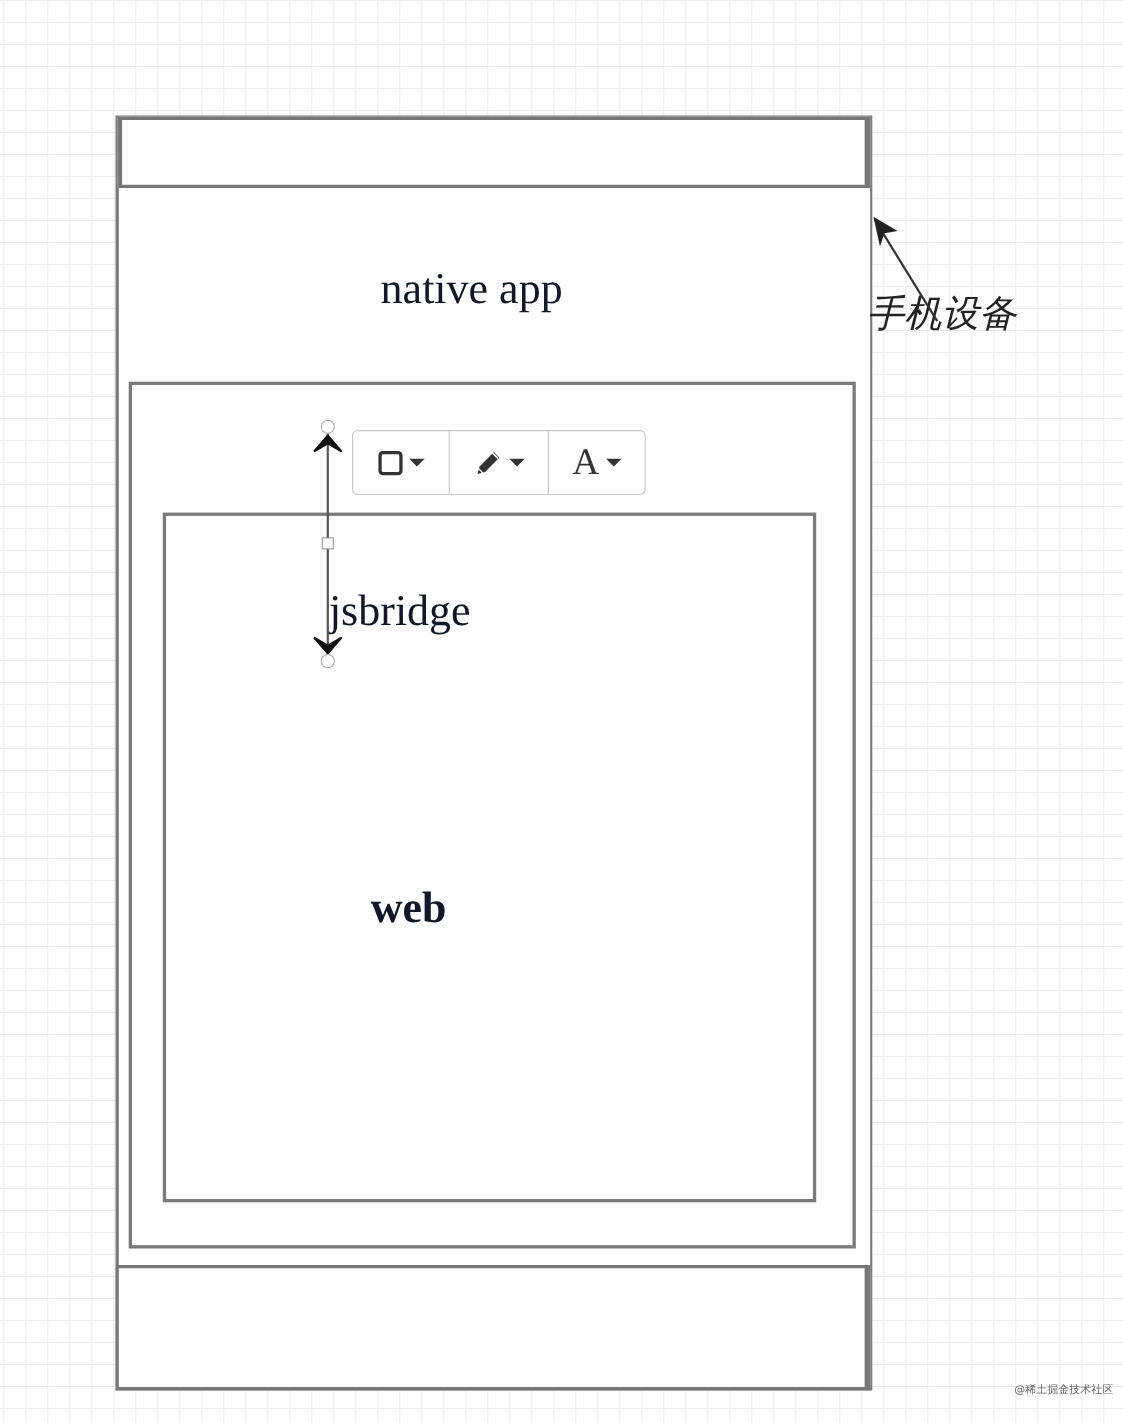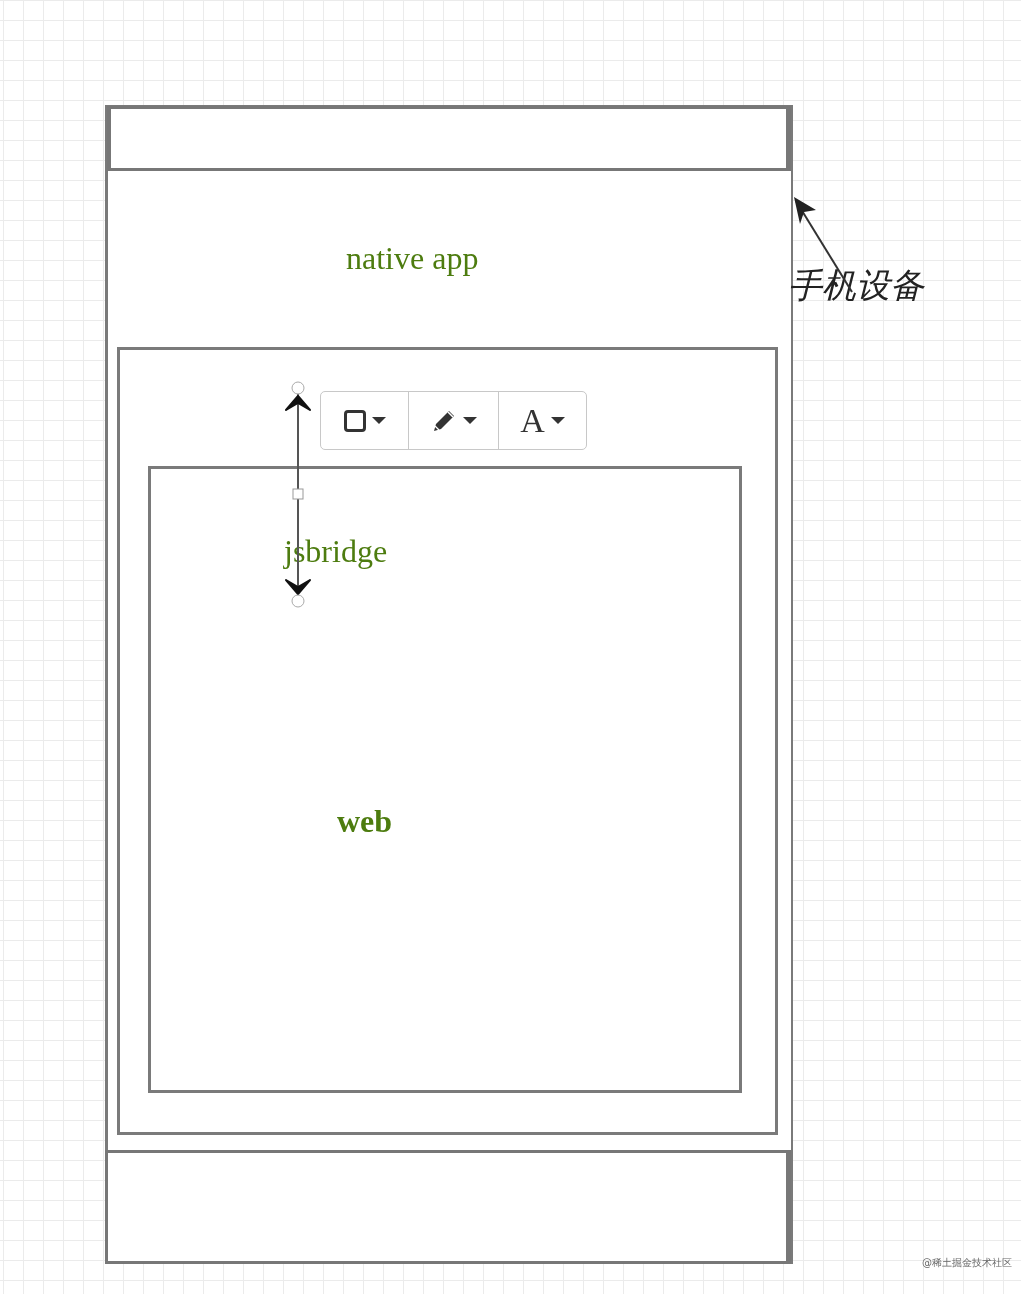--- a/index.html
+++ b/index.html
@@ -12,21 +12,21 @@
     background-size:20px 20px;
     background-position:3px 0;
     font-family:"Liberation Serif", "DejaVu Serif", serif;
   }
   .abs { position:absolute; box-sizing:border-box; }
   .phone { left:105px; top:105px; width:688px; height:1159px; border:3px solid #7a7a7a; border-right-width:2px; background:#fff; }
   .topbar { left:107px; top:106px; width:684px; height:65px; border:3px solid #777; border-right-width:5px; border-left-width:4px; background:#fff; }
   .bottombar { left:105px; top:1150px; width:686px; height:114px; border:3px solid #777; border-right-width:5px; background:#fff; }
   .middle { left:117px; top:347px; width:661px; height:788px; border:3px solid #7a7a7a; background:#fff; }
   .webbox { left:148px; top:466px; width:594px; height:627px; border:3px solid #7a7a7a; background:#fff; }
-  .label { color:#4d7c0f; font-size:32px; white-space:nowrap; line-height:1; }
+  .label { color:#0f172a; font-size:40px; white-space:nowrap; line-height:1; }
   .cn-label { font-family:"DejaVu Sans", sans-serif; font-size:34px; color:#222; white-space:nowrap; line-height:1;font-style:italic; }
   .toolbar {
     left:320px; top:391px; width:267px; height:59px;
     border:1px solid #c8c8c8; border-radius:5px; background:#fff;
     display:flex;
   }
   .tb-btn { flex:0 0 auto; height:100%; display:flex; align-items:center; justify-content:center; border-right:1px solid #c8c8c8; box-sizing:border-box; cursor:pointer; }
   .tb-btn:last-child { border-right:none; }
   .caret { width:0; height:0; border-left:7px solid transparent; border-right:7px solid transparent; border-top:7px solid #333; margin-left:6px; }
   .tb-a { font-size:34px; color:#333; font-family:"Liberation Serif", serif; line-height:1; }
@@ -39,21 +39,21 @@
 <div class="abs phone"></div>
 <div class="abs topbar"></div>
 <div class="abs bottombar"></div>
 
 <div class="abs label" style="left:346px; top:242px;">native app</div>
 
 <div class="abs middle"></div>
 
 <div class="abs webbox"></div>
 
-<div class="abs label" style="left:284px; top:535px;">jsbridge</div>
+<div class="abs label" style="left:299px; top:535px;">jsbridge</div>
 <div class="abs label" style="left:337px; top:805px;font-weight:bold;">web</div>
 
 <div class="abs cn-label" style="left:788px; top:268px;">手机设备</div>
 
 <svg class="overlay" width="1021" height="1294">
 
   <g>
     <line x1="852" y1="292" x2="796" y2="201" stroke="#333" stroke-width="2"></line>
     <path d="M794,197 L816,210 L804,212 L800,224 Z" fill="#222"></path>
   </g>

